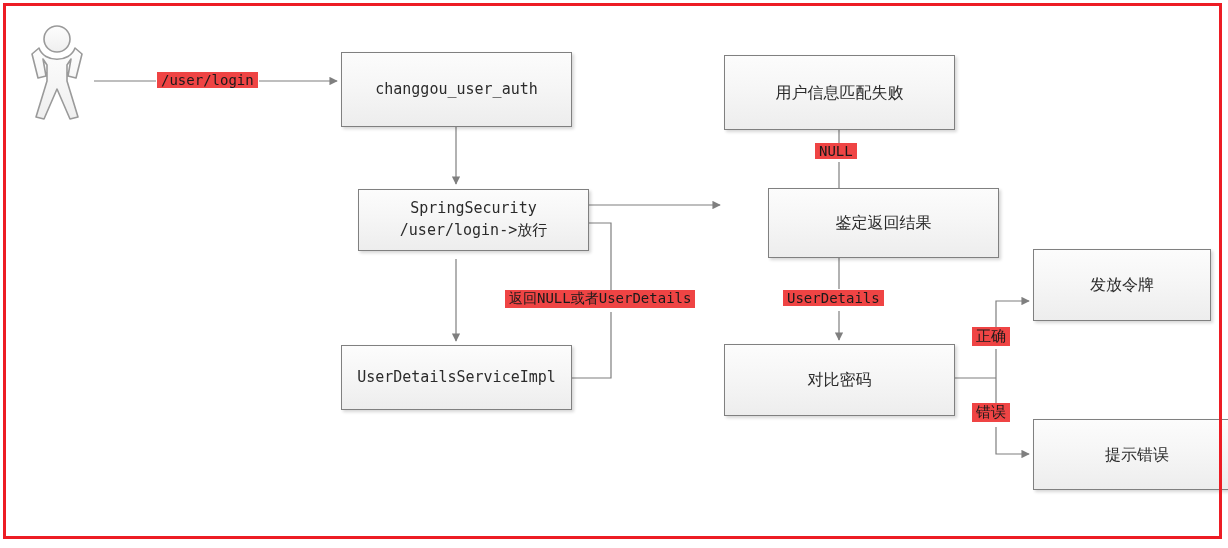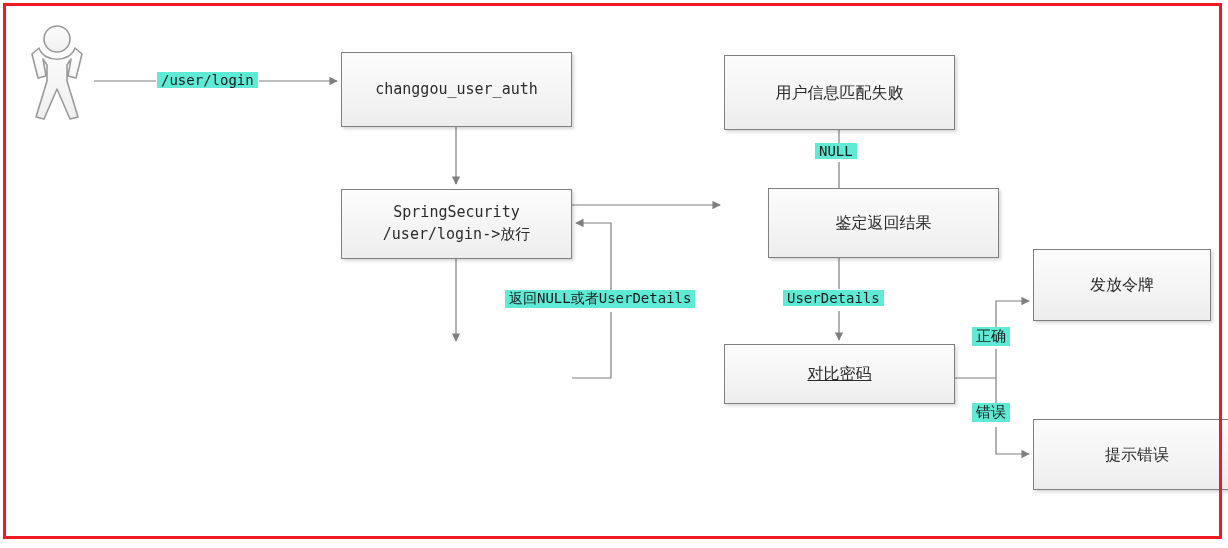--- a/index.html
+++ b/index.html
@@ -55,21 +55,21 @@
   }
   .node.cjk {
     font-family: "DejaVu Sans", "Liberation Sans", sans-serif;
     font-size: 16px;
   }
   
   .edge-label {
     position: absolute;
     font-size: 14px;
     color: #1a1a1a;
-    background: #5eead4;
+    background: #ef4444;
     padding: 0 4px;
     white-space: nowrap;
     font-family: "DejaVu Sans Mono", "Liberation Mono", monospace;
   }
   .edge-label.cjk {
     font-family: "DejaVu Sans", "Liberation Sans", sans-serif;
     font-size: 15px;
   }
   .edge-label.mixed {
     font-family: "DejaVu Sans Mono", "Liberation Mono", monospace;
@@ -154,29 +154,30 @@
                  L 26 53
                  L 18 55
                  L 12 31
                  Z"></path>
       </g>
     </svg>
   </div>
 
   <div class="node" style="left:341px; top:44px; width:231px; height:75px;margin-top:8px;">changgou_user_auth</div>
 
-  <div class="node" style="left:341px; top:189px; width:231px; height:70px;">SpringSecurity
+  <div class="node" style="left:358px; top:189px; width:231px; height:62px;">SpringSecurity
 /user/login-&gt;放行</div>
 
+  <div class="node" style="left:341px; top:345px; width:231px; height:65px;">UserDetailsServiceImpl</div>
 
   <div class="node cjk" style="left:724px; top:55px; width:231px; height:75px;">用户信息匹配失败</div>
 
   <div class="node cjk" style="left:768px; top:188px; width:231px; height:70px;">鉴定返回结果</div>
 
-  <div class="node cjk" style="left:724px; top:344px; width:231px; height:60px;text-decoration:underline;">对比密码</div>
+  <div class="node cjk" style="left:724px; top:344px; width:231px; height:72px;">对比密码</div>
 
   <div class="node cjk" style="left:1033px; top:249px; width:178px; height:72px;">发放令牌</div>
 
   <div class="node cjk" style="left:1033px; top:419px; width:208px; height:71px;">提示错误</div>
 
   <div class="edge-label" style="left:157px; top:72px;">/user/login</div>
 
   <div class="edge-label mixed" style="left:505px; top:290px;">返回NULL或者UserDetails</div>
 
   <div class="edge-label" style="left:815px; top:143px;">NULL</div>

